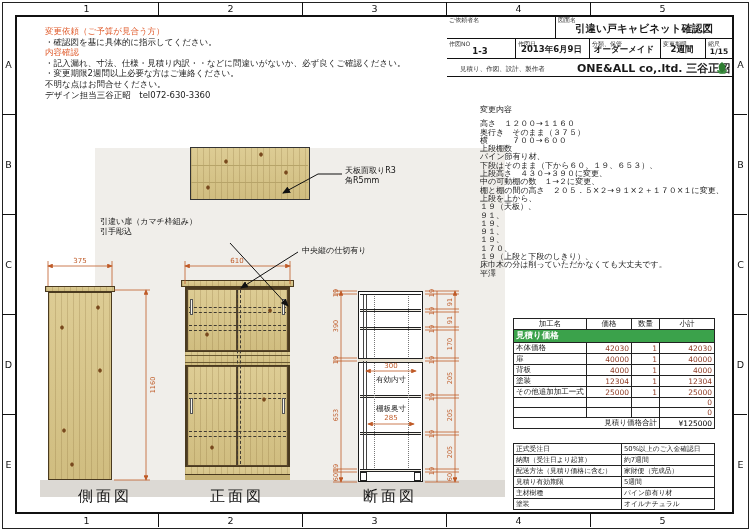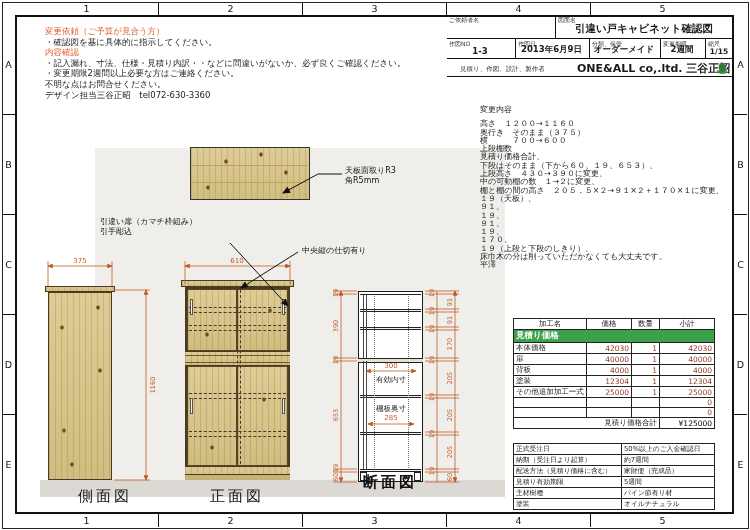--- a/index.html
+++ b/index.html
@@ -147,25 +147,26 @@
       </svg>
     </div>
   </div>
 
   <div class="abs chg" style="left:480px;top:106px;">
     <div class="t">変更内容</div>
     <div>高さ　１２００→１１６０</div>
     <div>奥行き　そのまま（３７５）</div>
     <div>横　　　７００→６００</div>
     <div>上段棚数</div>
-    <div>見積り価格合計、</div>
+    <div>パイン節有り材、</div>
     <div>下段はそのまま（下から６０、１９、６５３）、</div>
     <div>上段高さ　４３０→３９０に変更、</div>
     <div>中の可動棚の数　１→２に変更、</div>
     <div>棚と棚の間の高さ　２０５．５×２→９１×２＋１７０×１に変更、</div>
+    <div>上段を上から、</div>
     <div>１９（天板）、</div>
     <div>９１、</div>
     <div>１９、</div>
     <div>９１、</div>
     <div>１９、</div>
     <div>１７０、</div>
     <div>１９（上段と下段のしきり）、</div>
     <div>床巾木の分は削っていただかなくても大丈夫です。</div>
     <div>平澤</div>
   </div>
@@ -339,21 +340,21 @@
     <div>角R5mm</div>
   </div>
   <div class="ann" style="left:100px;top:217px;">
     <div>引違い扉（カマチ枠組み）</div>
     <div>引手彫込</div>
   </div>
   <div class="ann" style="left:302px;top:246px;">中央縦の仕切有り</div>
 
   <div class="vname" style="left:70px;top:487px;">側面図</div>
   <div class="vname" style="left:202px;top:487px;">正面図</div>
-  <div class="vname" style="left:355px;top:473px;font-weight:bold;">断面図</div>
+  <div class="vname" style="left:355px;top:487px;">断面図</div>
 
   <table class="est">
     <colgroup>
         <col style="width:73px;">
         <col style="width:45px;">
         <col style="width:28px;">
         <col style="width:55px;">
       </colgroup>
     <tbody>
         <tr>

